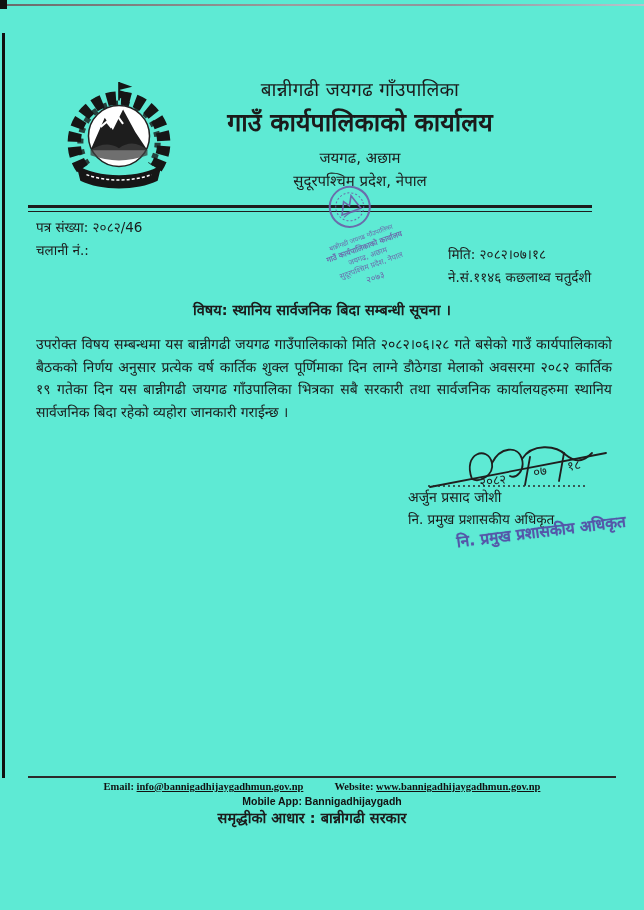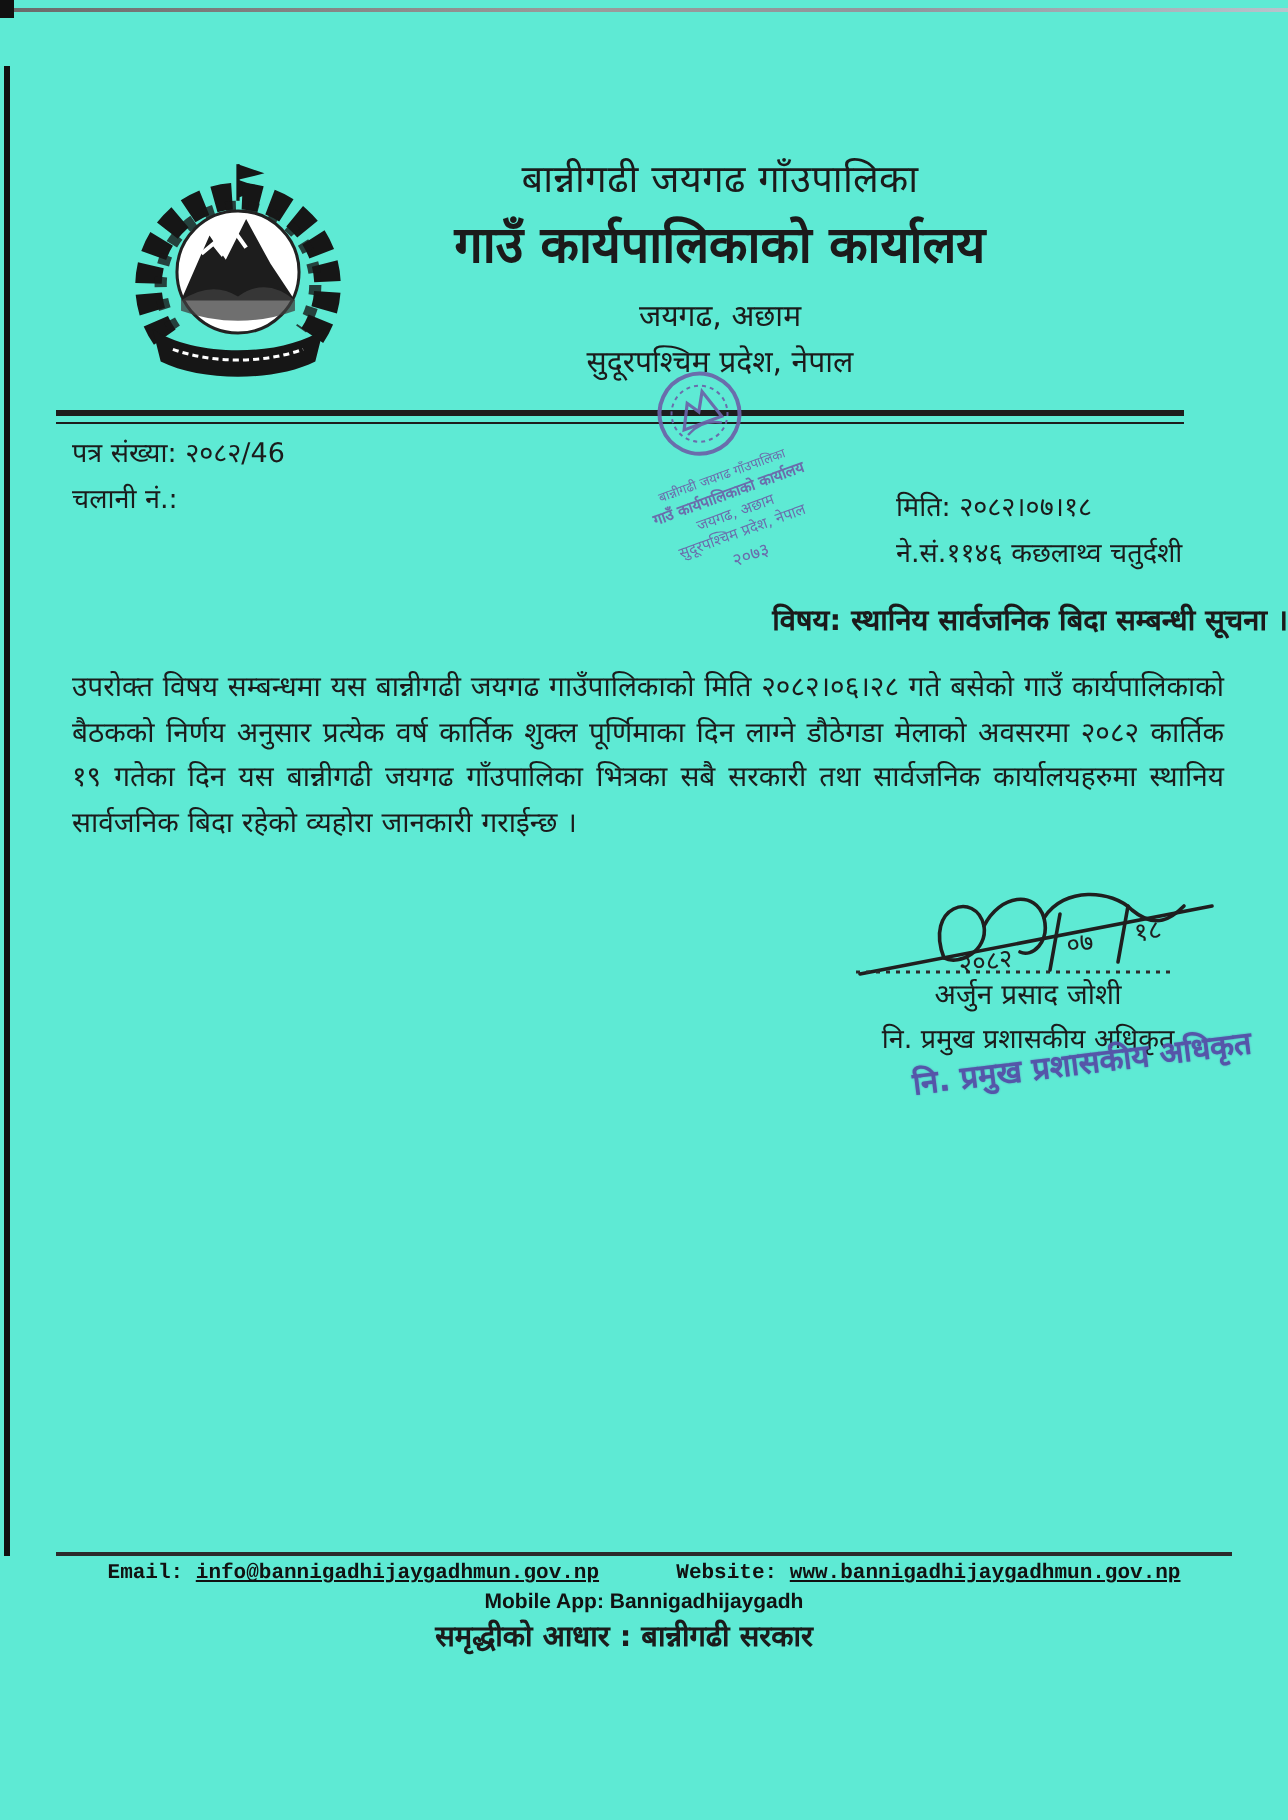--- a/index.html
+++ b/index.html
@@ -32,38 +32,38 @@
   .stamp-mid { position:absolute; left:274px; top:184px; width:150px; text-align:center;
     transform:rotate(-20deg); transform-origin:50% 20%; color:#6c63a9; opacity:.92; }
   .stamp-emblem { display:block; margin:0 auto 1px auto; }
   .stamp-l1 { font-size:6.5px; }
   .stamp-l2 { font-size:7.5px; font-weight:bold; }
   .stamp-l3 { font-size:7.5px; }
   .stamp-l4 { font-size:7.5px; }
   .stamp-l5 { font-size:9px; margin-top:1px; }
 
   
-  .subject { position:absolute; left:0; top:299px; width:644px; text-align:right;
+  .subject { position:absolute; left:0; top:299px; width:644px; text-align:center;
     font-size:14.5px; font-weight:bold; }
   .body-para { position:absolute; left:36px; top:333px; width:576px;
     font-size:14px; line-height:22.6px; text-align:justify; }
 
   
   .sig-scrawl { position:absolute; left:426px; top:443px; }
-  .sig-block { position:absolute; left:408px; top:487px; width:212px; text-align:center; }
+  .sig-block { position:absolute; left:408px; top:487px; width:212px; text-align:left; }
   .sig-name { font-size:14px; }
   .sig-title { font-size:13.5px; margin-top:4px; }
   .sig-stamp { position:absolute; left:436px; top:520px; width:210px; text-align:center;
     transform:rotate(-7deg); font-size:15.5px; font-weight:bold; color:#554fa7;
     text-shadow:0 0 1px rgba(85,79,167,.55); opacity:.95; }
 
   
   .footer-rule { position:absolute; left:28px; top:776px; width:588px; height:2px; background:#2b2b2b; }
   .footer-contacts { position:absolute; left:0; top:781px; width:644px; text-align:center;
-    font-family:Liberation Mono, monospace; font-size:10.5px; font-weight:bold; color:#111; }
+    font-family:Liberation Serif, serif; font-size:10.5px; font-weight:bold; color:#111; }
   .footer-contacts .gap { display:inline-block; width:26px; }
   .footer-contacts a { color:#111; }
   .footer-mobile { position:absolute; left:0; top:795px; width:644px; text-align:center;
     font-family:"Liberation Sans", sans-serif; font-size:10.5px; font-weight:bold; color:#111; }
   .footer-motto { position:absolute; left:0; top:807px; width:624px; text-align:center;
     font-size:14.5px; font-weight:bold; }
 </style>
 </head>
 <body>
 

